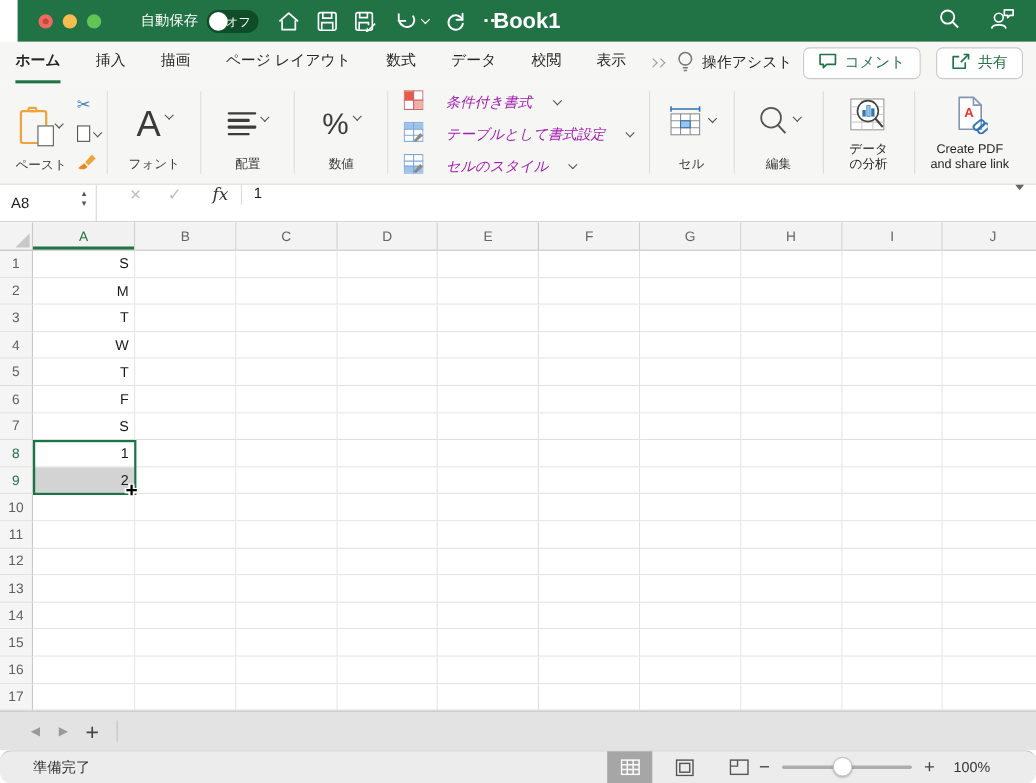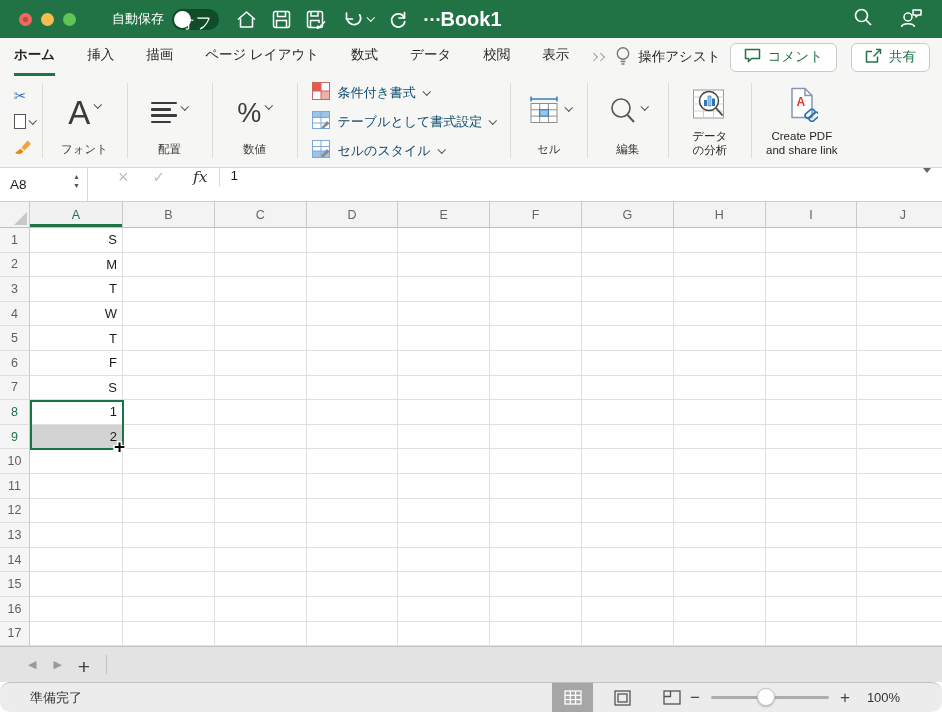--- a/index.html
+++ b/index.html
@@ -1,30 +1,30 @@
 <!DOCTYPE html>
 <html><head>
 <meta charset="utf-8">
 <style>
   html,body{margin:0;padding:0;background:#d0d0d0;}
   *{box-sizing:border-box;}
   .app{position:relative;width:942px;height:712px;overflow:hidden;background:#fff;
        font-family:"Liberation Sans","DejaVu Sans",sans-serif;-webkit-font-smoothing:antialiased;}
 
   
-  .titlebar{position:absolute;top:0;left:0;right:0;height:38px;background:#217346;color:#fff;padding-left:24px;}
+  .titlebar{position:absolute;top:0;left:16px;right:0;height:38px;background:#217346;color:#fff;padding-left:24px;}
   .lights{position:absolute;left:19px;top:12.5px;display:flex;gap:9px;}
   .tl{width:13px;height:13px;border-radius:50%;}
   .tl.red{background:radial-gradient(circle,#c2493d 0 2.5px,#ee6a5e 3px);}
   .tl.yel{background:#f5bd4f;}
   .tl.grn{background:#61c454;}
   .autosave{position:absolute;left:112px;top:0;height:38px;display:flex;align-items:center;gap:8px;font-size:13px;}
   .toggle{width:47px;height:21px;border-radius:11px;background:#0e4d28;position:relative;}
   .knob{position:absolute;left:2px;top:2px;width:17px;height:17px;border-radius:50%;background:#fff;}
-  .tgl-txt{position:absolute;right:7px;top:4px;font-size:16px;color:#fff;}
+  .tgl-txt{position:absolute;right:7px;top:4px;font-size:11px;color:#fff;}
   .tb-icons{position:absolute;left:236px;top:0;height:38px;display:flex;align-items:center;gap:15px;}
   .tb-icons svg{display:block;}
   .chev{display:inline-block;width:5.5px;height:5.5px;border-right:1.5px solid currentColor;border-bottom:1.5px solid currentColor;transform:rotate(45deg) translate(-1px,-1px);}
   .ellip{font-size:19px;font-weight:bold;letter-spacing:1px;line-height:10px;padding-bottom:8px;}
   .tb-title{position:absolute;left:0;right:0;top:0;height:38px;text-align:center;line-height:38px;font-weight:bold;font-size:20px;pointer-events:none;}
   .tb-right{position:absolute;right:18px;top:0;height:38px;display:flex;align-items:center;gap:26px;}
 
   
   .tabrow{position:absolute;top:38px;left:0;right:0;height:38px;background:#f6f6f4;display:flex;align-items:center;}
   .rtabs{display:flex;margin-left:14px;}
@@ -51,21 +51,21 @@
   .paste-group{display:flex;gap:9px;padding:8px 6px 4px 14px;flex:none;}
   .paste-left{display:flex;flex-direction:column;align-items:center;}
   .paste-right{display:flex;flex-direction:column;justify-content:space-between;padding:2px 0 6px;}
   .cb{width:25px;height:31px;border:2px solid #f0a33c;border-radius:3px;position:relative;background:#f6f6f4;margin-top:3px;}
   .cb-top{position:absolute;top:-5px;left:5px;width:9px;height:5px;border:2px solid #f0a33c;border-radius:2px;background:#f6f6f4;}
   .cb-page{position:absolute;right:-8px;bottom:-4px;width:15px;height:19px;background:#fff;border:1.5px solid #5a5a5a;}
   .mini-row{display:flex;align-items:center;gap:4px;height:18px;}
   .copy1{width:12px;height:15px;border:1.5px solid #555;background:#fff;position:relative;}
   .copy1::before{content:"";position:absolute;left:2.5px;top:-4px;width:12px;height:15px;border:1.5px solid #555;background:#fff;z-index:-1;}
   .styles{display:flex;flex-direction:column;justify-content:center;gap:5px;padding:0 14px;flex:none;}
-  .style-row{display:flex;align-items:center;gap:8px;font-size:13px;color:#0c4a6e;height:24px;white-space:nowrap;}
+  .style-row{display:flex;align-items:center;gap:20px;font-size:13px;color:#a21caf;height:24px;white-space:nowrap;font-style:italic;}
   .style-row .chev{border-color:#555;}
 
   
   .fbar{position:absolute;top:168px;left:0;right:0;height:34px;background:#fff;border-bottom:1px solid #cfcfcf;display:flex;align-items:flex-start;}
   .namebox{width:88px;height:100%;border-right:1px solid #d8d8d8;display:flex;align-items:center;padding-left:10px;font-size:13.5px;color:#1a1a1a;position:relative;flex:none;}
   .stepper{position:absolute;right:7px;top:4px;display:flex;flex-direction:column;font-size:7px;color:#555;line-height:9px;text-align:center;}
   .fcancel{color:#bdbdbd;font-size:18px;margin-left:30px;line-height:18px;}
   .fcheck{color:#bdbdbd;font-size:15px;margin-left:24px;}
   .fx{font-family:"DejaVu Serif",serif;font-style:italic;font-size:15.5px;color:#333;margin-left:28px;}
   .fdiv{width:1px;height:18px;background:#d9d9d9;margin:0 11px;}
@@ -218,20 +218,30 @@
               <path d="M15.5 1.5 L8.5 8.5"></path>
               <path d="M12.5 8.5 V14 H1.5 V3.5 H7"></path>
             </svg></span>
         <span>共有</span>
       </div>
     </div>
   </div>
 
   <div class="ribbon">
     <div class="paste-group">
+      <div class="paste-left">
+        <div class="ricon">
+          <span class="cb">
+              <span class="cb-top"></span>
+              <span class="cb-page"></span>
+            </span>
+          <span class="chev" style="color:#555;margin-left:3px;"></span>
+        </div>
+        <div class="rlabel">ペースト</div>
+      </div>
       <div class="paste-right">
         <div class="mini-row">
             <span style="color:#3f78c3;font-size:15px;line-height:15px;">✂</span>
           </div>
         <div class="mini-row">
           <span class="copy1"></span>
           <span class="chev" style="color:#555;"></span>
         </div>
         <div class="mini-row">
             <span><svg width="19" height="16" viewBox="0 0 19 16">

